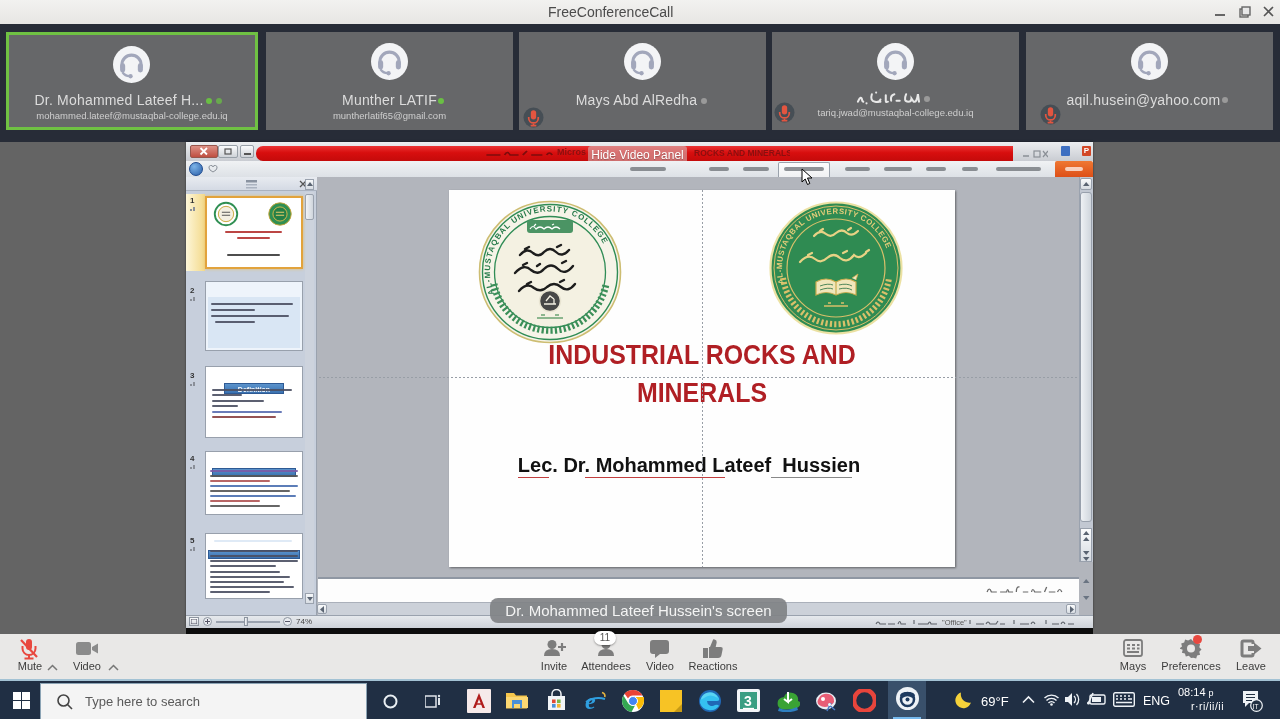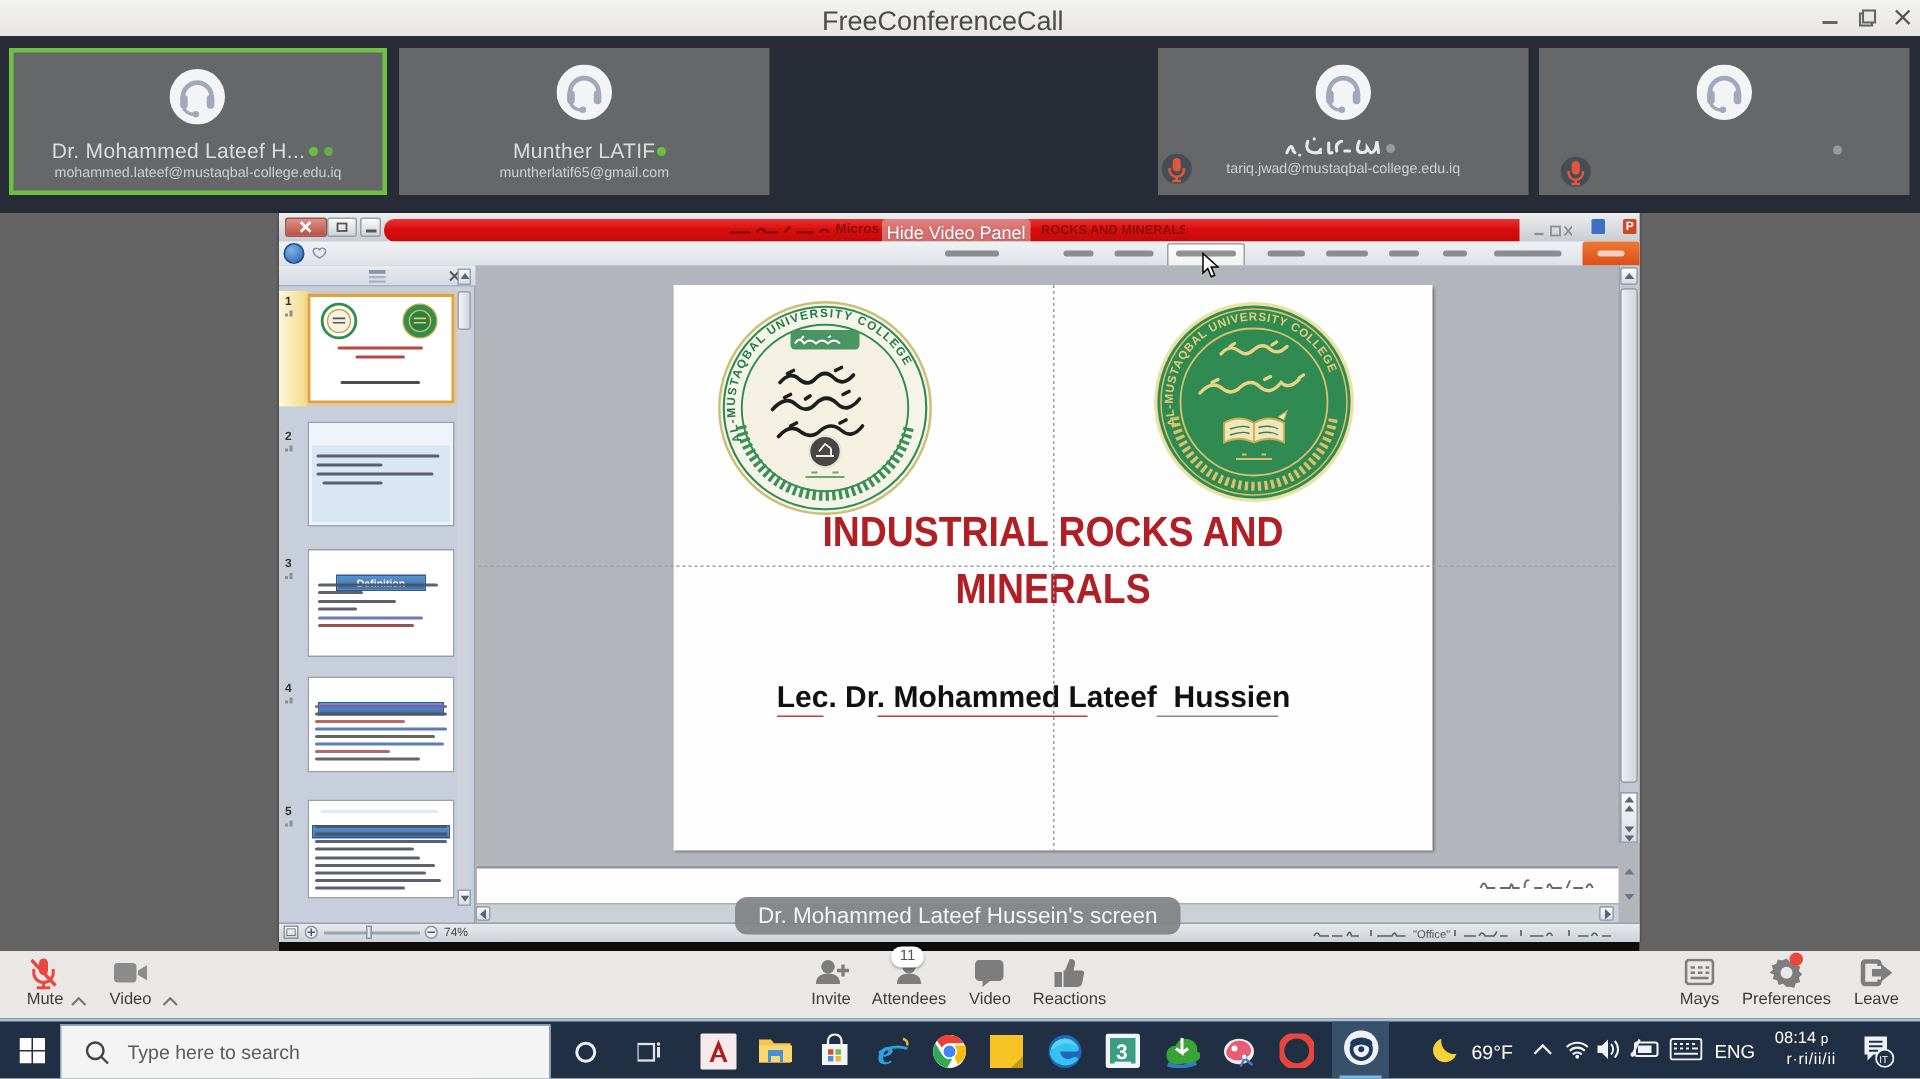--- a/index.html
+++ b/index.html
@@ -1,20 +1,20 @@
 <!DOCTYPE html>
 <html><head><meta charset="utf-8">
 <style>
 *{margin:0;padding:0;box-sizing:border-box}
 html,body{width:1280px;height:719px;overflow:hidden;font-family:"Liberation Sans",sans-serif}
 .abs{position:absolute}
 #app{position:relative;width:1280px;height:719px;background:#646464}
 
 #titlebar{left:0;top:0;width:1280px;height:24px;background:linear-gradient(#f2f2f0,#e7e6e4)}
-#titlebar .t{position:absolute;left:548px;top:4px;font-size:18px;color:#4b4b4b}
+#titlebar .t{position:absolute;left:548px;top:4px;font-size:14px;color:#4b4b4b}
 .winbtn{position:absolute;top:6px;color:#555}
 
 #vstrip{left:0;top:24px;width:1280px;height:137px;background:#272c37}
 .tile{position:absolute;top:8px;width:247px;height:98px;background:#666769}
 .tile .nm{position:absolute;width:100%;text-align:center;top:60px;font-size:14px;color:#dcdcdc;white-space:nowrap;letter-spacing:.2px}
 .tile .em{position:absolute;width:100%;text-align:center;top:78px;font-size:9.5px;color:#cfcfcf;white-space:nowrap}
 .av{position:absolute;left:50%;top:11px;margin-left:-19px;width:37px;height:37px}
 .dot{position:absolute;width:6px;height:6px;border-radius:50%;top:66px}
 .gdot{background:#6abf44}.grdot{background:#9a9a9a}
 .mutebadge{position:absolute;left:7px;top:72px;width:21px;height:21px}
@@ -64,37 +64,48 @@
         <span class="dot gdot" style="left:207px;top:63px;opacity:.75"></span>
     </div>
     <div class="tile" style="left:266px">
       <svg class="av" viewBox="0 0 24 24">
           <use href="#headset"></use>
         </svg>
       <div class="nm" style="">Munther LATIF</div>
       <div class="em">muntherlatif65@gmail.com</div>
       <span class="dot gdot" style="left:172px"></span>
     </div>
+    <div class="tile" style="left:519px">
+      <svg class="av" viewBox="0 0 24 24">
+          <use href="#headset"></use>
+        </svg>
+      <div class="nm" style="padding-right:12px">Mays Abd AlRedha</div>
+      <span class="dot grdot" style="left:182px"></span>
+      <svg class="mutebadge" viewBox="0 0 22 22" style="left:4px;top:75px">
+          <use href="#mutemic"></use>
+        </svg>
+    </div>
     <div class="tile" style="left:772px">
       <svg class="av" viewBox="0 0 24 24">
           <use href="#headset"></use>
         </svg>
       <svg style="position:absolute;left:82px;top:59px" width="70" height="15" viewBox="0 0 62 14">
           <use href="#arname"></use>
         </svg>
       <div class="em" style="top:75px">tariq.jwad@mustaqbal-college.edu.iq</div>
       <span class="dot grdot" style="left:152px;top:64px"></span>
       <svg class="mutebadge" viewBox="0 0 22 22" style="left:2px;top:70px">
           <use href="#mutemic"></use>
         </svg>
     </div>
     <div class="tile" style="left:1026px">
       <svg class="av" viewBox="0 0 24 24">
           <use href="#headset"></use>
         </svg>
+      <div class="nm" style="top:60px;padding-right:12px">aqil.husein@yahoo.com</div>
       <span class="dot grdot" style="left:196px;top:65px"></span>
       <svg class="mutebadge" viewBox="0 0 22 22" style="left:14px;top:72px">
           <use href="#mutemic"></use>
         </svg>
     </div>
   </div>
 
   <div class="abs" id="share">
     <div class="abs" id="pptwin">
       
@@ -562,21 +573,21 @@
         <rect x="4" y="3" width="15" height="9" rx="1.5" fill="none" stroke="#eef2f6" stroke-width="1.4"></rect>
         <rect x="6" y="5" width="9" height="5" fill="#eef2f6"></rect>
         <path d="M2 12 L7 1" stroke="#eef2f6" stroke-width="1.6"></path>
         <circle cx="2.5" cy="11" r="1.5" fill="#eef2f6"></circle>
       </svg>
     <svg class="abs" style="left:1113px;top:11px" width="22" height="15" viewBox="0 0 22 15">
         <rect x="0.7" y="0.7" width="20.6" height="13.6" rx="1.5" fill="none" stroke="#eef2f6" stroke-width="1.4"></rect>
         <path d="M3 4 h2 M7 4 h2 M11 4 h2 M15 4 h2 M3 7 h2 M7 7 h2 M11 7 h2 M15 7 h4 M3 10.5 h16" stroke="#eef2f6" stroke-width="1.3"></path>
       </svg>
     <div class="tray" style="left:1143px;top:13px;font-size:12.5px">ENG</div>
-    <div class="tray" style="left:1178px;top:5px;font-size:11px;width:46px;text-align:center">08:14 <span style="font-size:9px">p</span></div>
+    <div class="tray" style="left:1178px;top:5px;font-size:11px;width:46px;text-align:left">08:14 <span style="font-size:9px">p</span></div>
     <div class="tray" style="left:1170px;top:19px;font-size:10.5px;width:54px;text-align:right;letter-spacing:.5px">r·ri/ii/ii</div>
     <svg class="abs" style="left:1241px;top:9px" width="22" height="22" viewBox="0 0 22 22">
         <path d="M2 1 h15 v12 h-9 l-4 4 v-4 h-2 z" fill="#eef2f6"></path>
         <path d="M5 4.5 h9 M5 7.5 h9 M5 10.5 h6" stroke="#223143" stroke-width="1.2"></path>
         <circle cx="15.5" cy="15.5" r="5.8" fill="#223143" stroke="#eef2f6" stroke-width="1.2"></circle>
         <text x="11.8" y="18.7" font-size="6.5" fill="#fff" font-family="Liberation Sans">IT</text>
       </svg>
   </div>
 
   <svg width="0" height="0" style="position:absolute">

